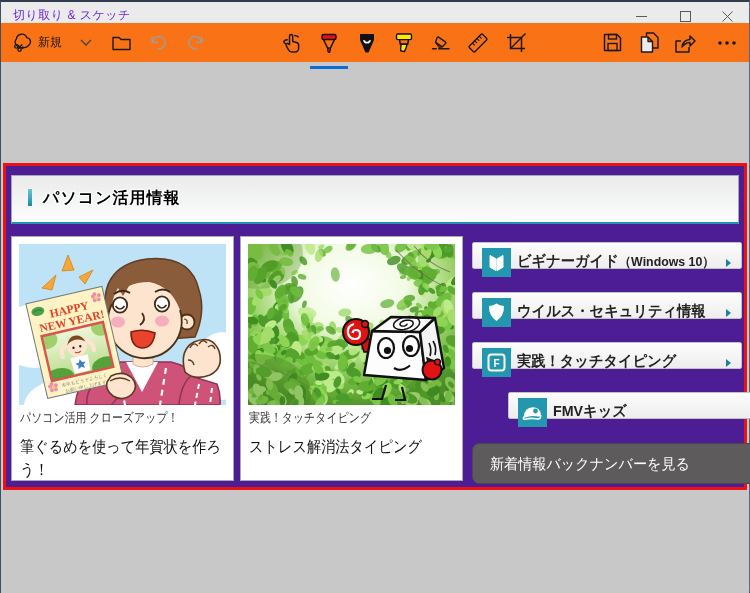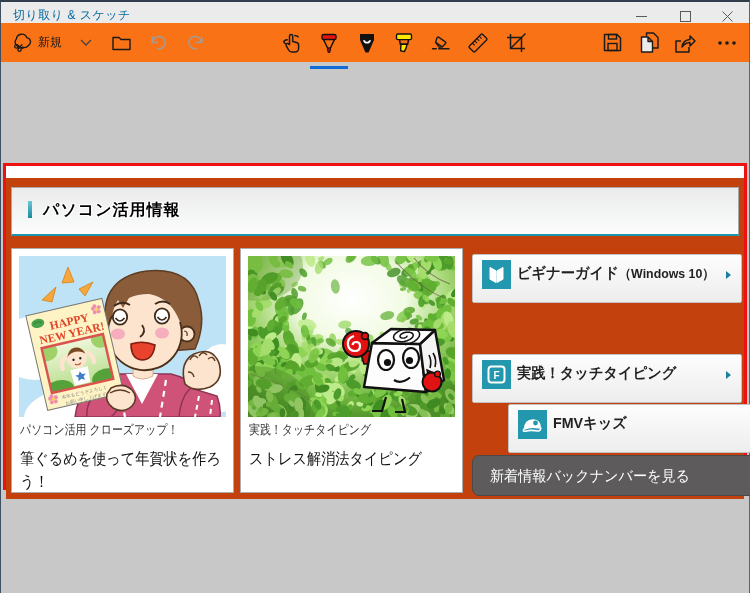--- a/index.html
+++ b/index.html
@@ -2,52 +2,52 @@
 <html lang="ja"><head>
 <meta charset="utf-8">
 <style>
   html,body{margin:0;padding:0;}
   body{width:750px;height:593px;overflow:hidden;font-family:"Liberation Sans",sans-serif;}
   .window{position:relative;width:750px;height:593px;background:#c8c8c8;
     border-top:2px solid #2f3d4c;border-left:1px solid #3d4f61;border-right:1px solid #51697e;border-bottom:2px solid #3d4f61;
     box-sizing:border-box;}
   
   .titlebar{position:absolute;left:0;top:0;width:100%;height:28px;background:#ebebeb;}
-  .title-text{position:absolute;left:12px;top:5px;font-size:12px;color:#0369a1;letter-spacing:0.5px;}
+  .title-text{position:absolute;left:12px;top:5px;font-size:12px;color:#6d28d9;letter-spacing:0.5px;}
   .winbtn{position:absolute;top:0;width:40px;height:28px;display:flex;align-items:center;justify-content:center;}
   .winbtn svg{display:block;}
   #btn-min{right:88px;} #btn-max{right:44px;} #btn-close{right:2px;}
   
   .toolbar{position:absolute;left:0;top:21px;width:100%;height:39px;background:#f97316;}
   .tb{position:absolute;top:0;height:39px;display:flex;align-items:center;justify-content:center;}
   .tb svg{display:block;}
   .new-label{font-size:12px;color:#191919;}
   .tool-underline{position:absolute;left:309px;top:64px;width:38px;height:3px;background:#0f6cd6;}
   
   .canvas{position:absolute;left:0;top:67px;width:100%;height:524px;background:#c8c8c8;}
   .snip{position:absolute;left:2px;top:94px;width:738px;height:321px;background:#ffffff;border:3px solid #ee1111;}
   
-  .page{position:absolute;left:0;top:12px;width:100%;height:100%;background:#c2410c;}
+  .page{position:absolute;left:0;top:0;width:100%;height:100%;background:#4c1d95;}
   .page-header{position:absolute;left:5px;top:9px;width:728px;height:49px;box-sizing:border-box;
      background:linear-gradient(180deg,#ebebec 0%,#f4f5f5 60%,#fdfdfd 100%);
      border:1px solid #a8a8a8;border-bottom:2px solid #1d96ad;}
   .tealbar{position:absolute;left:16px;top:13px;width:4px;height:17px;
      background:linear-gradient(180deg,#6cc6d6,#1a8ba2);}
   .page-title{position:absolute;left:31px;top:12px;font-size:16px;font-weight:bold;color:#000;line-height:20px;
      text-shadow:1px 1px 0 #fff,-1px -1px 0 #fff,1px -1px 0 #fff,-1px 1px 0 #fff,0 1px 0 #fff,0 -1px 0 #fff,1px 0 0 #fff,-1px 0 0 #fff;
      letter-spacing:1px;}
   
   .card{position:absolute;top:70px;width:223px;height:245px;background:#fff;border:1px solid #ababab;box-sizing:border-box;}
   #card1{left:5px;} #card2{left:234px;}
   .card-img{position:absolute;left:7px;top:7px;width:207px;height:161px;overflow:hidden;}
   .card-img svg{display:block;}
   .card-cat{position:absolute;left:8px;top:172px;font-size:13px;color:#333;white-space:nowrap;transform:scaleX(0.84);transform-origin:0 50%;}
   .card-title{position:absolute;left:8px;top:198px;font-size:16px;color:#111;line-height:23px;white-space:nowrap;transform:scaleX(0.885);transform-origin:0 0;}
   
-  .linkbtn{position:absolute;left:466px;width:270px;height:49px;box-sizing:border-box;
+  .linkbtn{position:absolute;left:466px;width:270px;height:27px;box-sizing:border-box;
      background:linear-gradient(180deg,#fdfdfd,#ededee);border:1px solid #c2c2c2;border-radius:2px;}
   .linkbtn .ic{position:absolute;left:9px;top:5px;width:29px;height:29px;background:#2397ad;}
   .linkbtn .ic svg{position:absolute;left:0;top:0;}
   .linkbtn .lb{position:absolute;left:44px;top:9px;font-size:15px;font-weight:bold;color:#222;white-space:nowrap;transform:scaleX(0.95);transform-origin:0 0;}
   .linkbtn .sfx{font-size:13px;}
   .linkbtn .tri{position:absolute;right:10px;top:15.5px;width:0;height:0;
      border-left:5.5px solid #1d7f9b;border-top:4px solid transparent;border-bottom:4px solid transparent;}
   .morebtn{position:absolute;left:466px;top:277px;width:316px;height:41px;box-sizing:border-box;
      background:#5d5b5b;border:1px solid #4a4848;border-radius:7px;}
   .morebtn .lb{position:absolute;left:17px;top:11px;font-size:15px;color:#fff;white-space:nowrap;transform:scaleX(0.94);transform-origin:0 0;}
@@ -828,20 +828,29 @@
 
         <div class="linkbtn" style="top:76px;">
           <span class="ic">
             <svg width="29" height="29" viewBox="0 0 29 29">
                 <path d="M8 7.5 L14 10.8 L14 22.5 L8 19.2 Z M21 7.5 L15 10.8 L15 22.5 L21 19.2 Z" fill="#fff" stroke="#fff" stroke-width="1" stroke-linejoin="round"></path>
               </svg>
           </span>
           <span class="lb"><span>ビギナーガイド</span><span class="sfx">（Windows 10）</span></span>
           <span class="tri"></span>
         </div>
+        <div class="linkbtn" style="top:126px;">
+          <span class="ic">
+            <svg width="29" height="29" viewBox="0 0 29 29">
+                <path d="M14.5 5.5 Q17.5 7.6 22 7.9 Q22.3 17.5 14.5 23 Q6.7 17.5 7 7.9 Q11.5 7.6 14.5 5.5 Z" fill="#fff"></path>
+              </svg>
+          </span>
+          <span class="lb"><span>ウイルス・セキュリティ情報</span></span>
+          <span class="tri"></span>
+        </div>
         <div class="linkbtn" style="top:176px;">
           <span class="ic">
             <svg width="29" height="29" viewBox="0 0 29 29">
               <rect x="6.5" y="6.5" width="16" height="16" rx="3" fill="none" stroke="#fff" stroke-width="2"></rect>
               <text x="14.5" y="19" font-size="10" font-weight="bold" fill="#fff" text-anchor="middle" font-family="Liberation Sans,sans-serif">F</text>
             </svg>
           </span>
           <span class="lb"><span>実践！タッチタイピング</span></span>
           <span class="tri"></span>
         </div>

